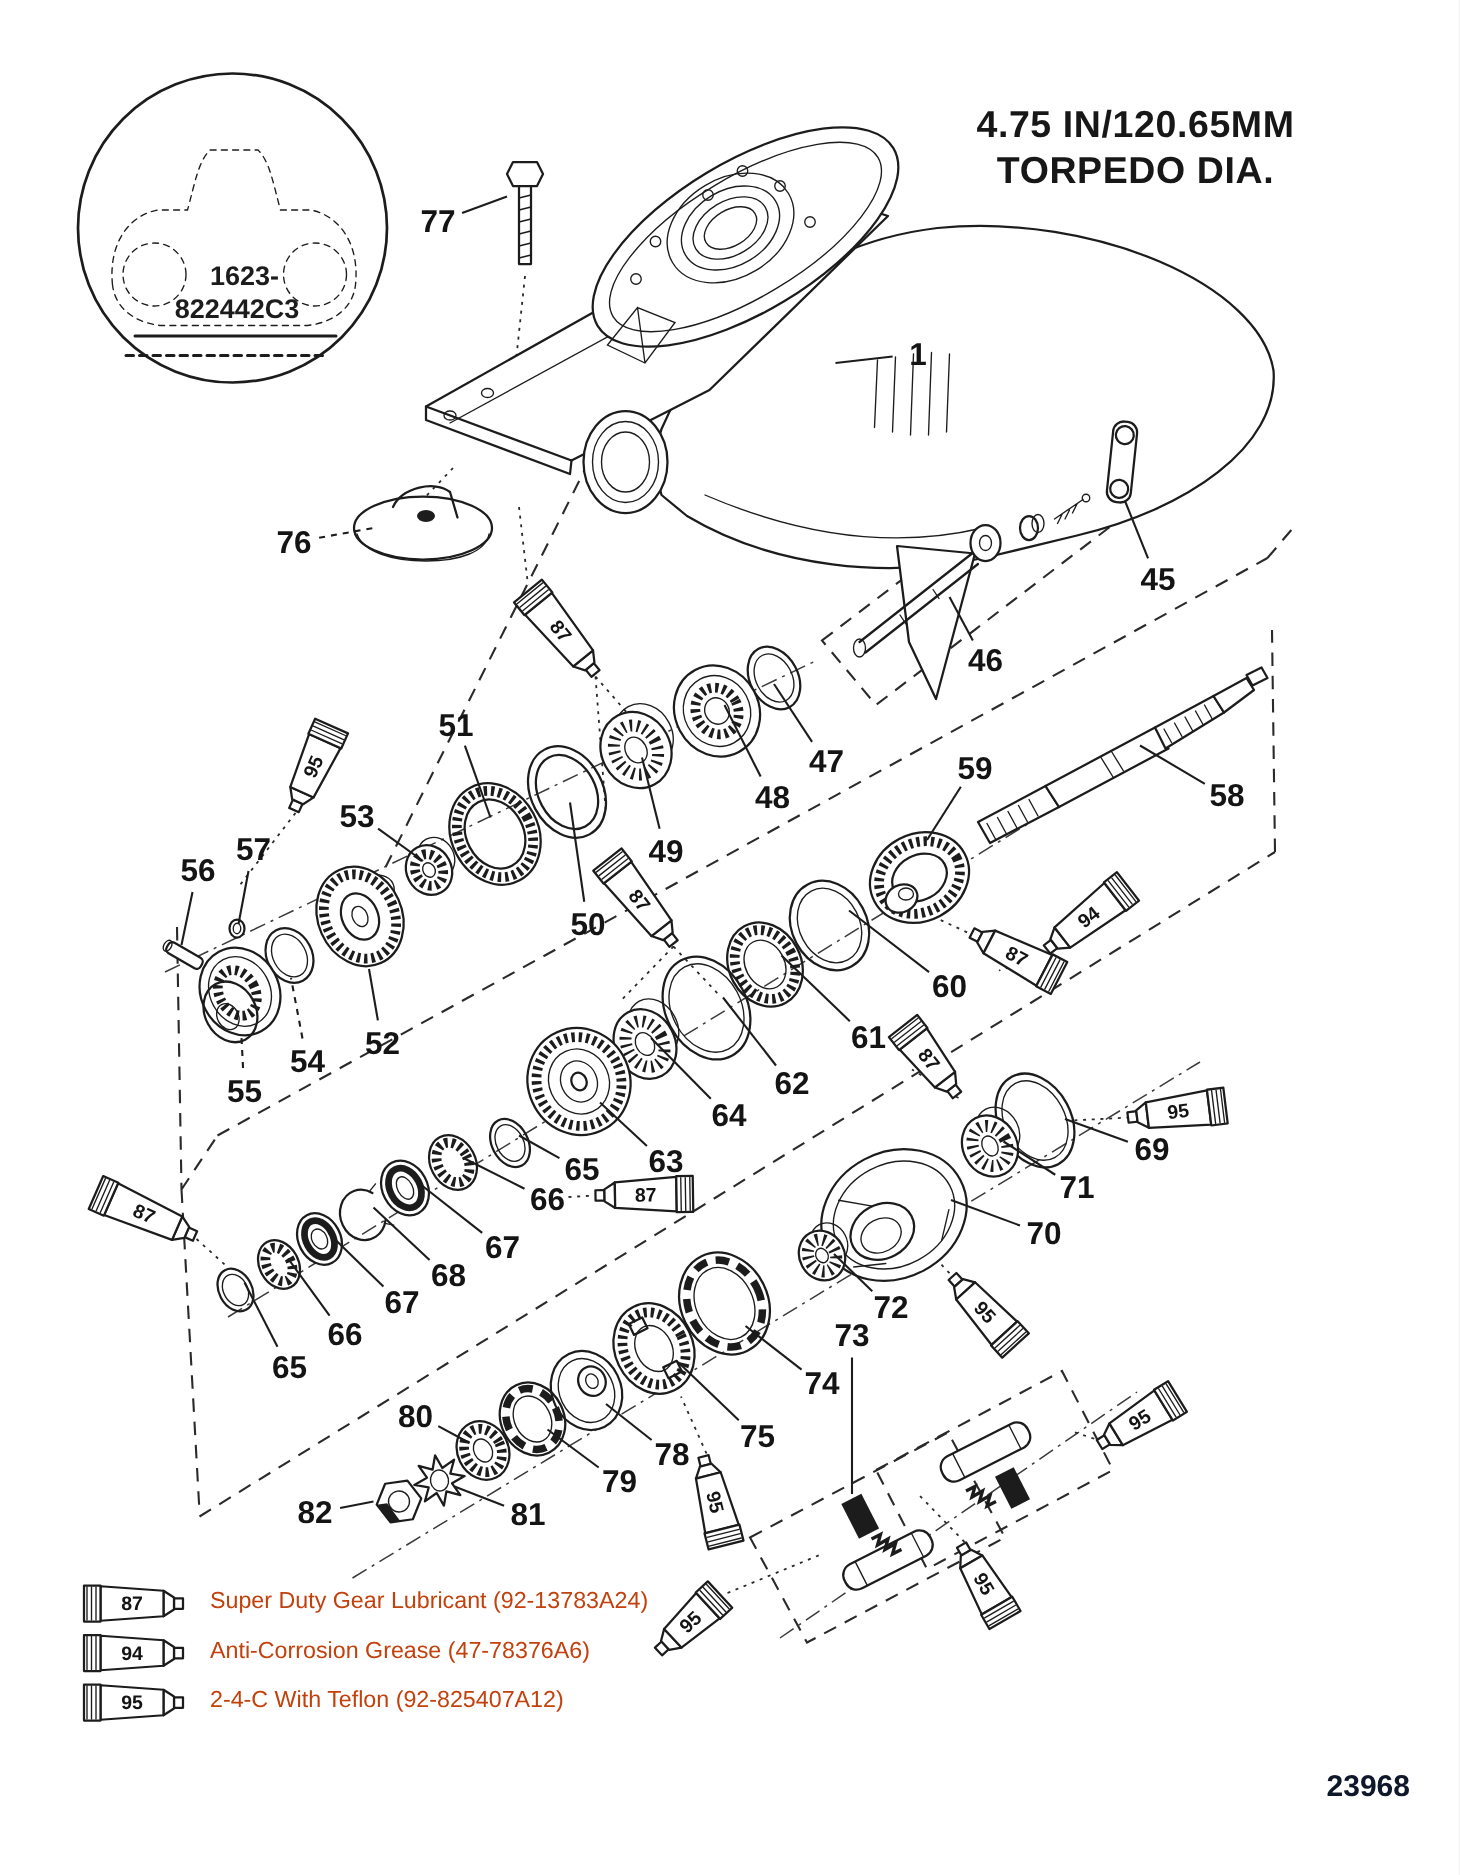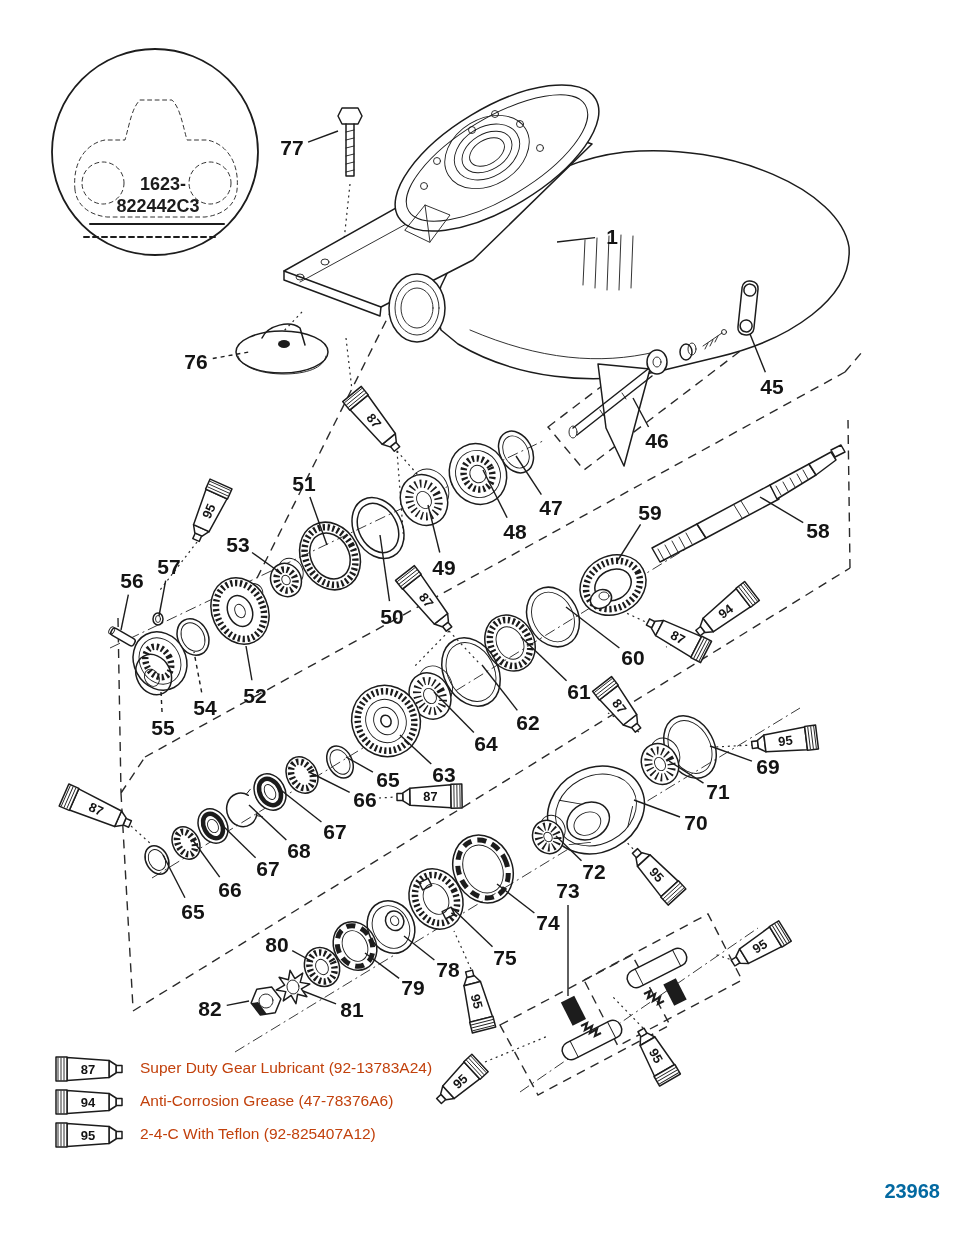--- a/index.html
+++ b/index.html
@@ -22,21 +22,21 @@
   .ldr{stroke:#1c1c1c;stroke-width:1.4;}
   .dsh{stroke-dasharray:4 4;}
   text.callout{font:700 21px "Liberation Sans", sans-serif;fill:#141414;text-anchor:middle;}
   text.tnum{font:700 13px "Liberation Sans", sans-serif;fill:#141414;text-anchor:middle;}
   text.insettxt{font:700 18px "Liberation Sans", sans-serif;fill:#1c1c1c;text-anchor:middle;}
   
   .ovl{position:absolute;}
   #title{left:612px;top:68px;width:290px;text-align:center;font-size:25px;font-weight:700;
          line-height:31px;letter-spacing:.4px;color:#171717;}
   .legend-text{left:140px;font-size:15.5px;color:#c2410c;white-space:nowrap;}
-  #dwg-no{left:855px;top:1180px;width:85px;text-align:right;font-size:20px;font-weight:700;color:#0369a1;}
+  #dwg-no{left:855px;top:1180px;width:85px;text-align:right;font-size:20px;font-weight:700;color:#0f172a;}
 </style>
 </head>
 <body>
 
 <div id="page">
 
 <svg id="art" width="973" height="1250" viewBox="0 0 973 1250" xmlns="http://www.w3.org/2000/svg">
 
   <g>
     <circle class="s" cx="155" cy="152" r="103" style="stroke-width:1.8"></circle>
@@ -600,20 +600,24 @@
         <text x="413" y="994.5" class="callout">79</text>
         <line x1="292.2052622469986" y1="950.7082039324994" x2="313" y2="962" class="ldr"></line>
         <text x="277" y="951.5" class="callout">80</text>
         <line x1="336.0426140882156" y1="1003.8277380598058" x2="303" y2="991" class="ldr"></line>
         <text x="352" y="1016.5" class="callout">81</text>
         <line x1="226.73261051889602" y1="1005.3500390580934" x2="249" y2="1001" class="ldr"></line>
         <text x="210" y="1015.5" class="callout">82</text>
       </g>
 </svg>
 
+<div id="title" class="ovl">
+  <div>4.75 IN/120.65MM</div>
+  <div>TORPEDO DIA.</div>
+</div>
 
 <div class="ovl legend-text" style="top:1059px">Super Duty Gear Lubricant (92-13783A24)</div>
 <div class="ovl legend-text" style="top:1092px">Anti-Corrosion Grease (47-78376A6)</div>
 <div class="ovl legend-text" style="top:1125px">2-4-C  With Teflon (92-825407A12)</div>
 
 <div id="dwg-no" class="ovl">23968</div>
 
 </div>
 
 </body></html>

